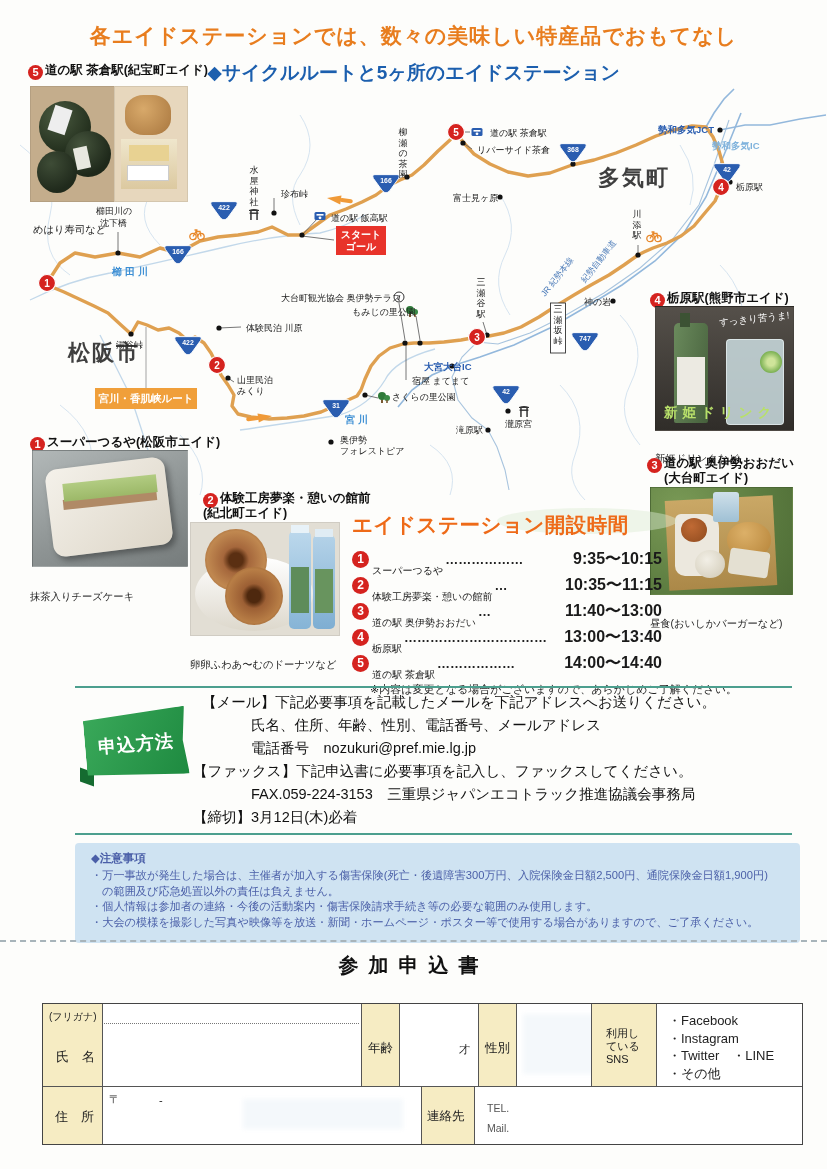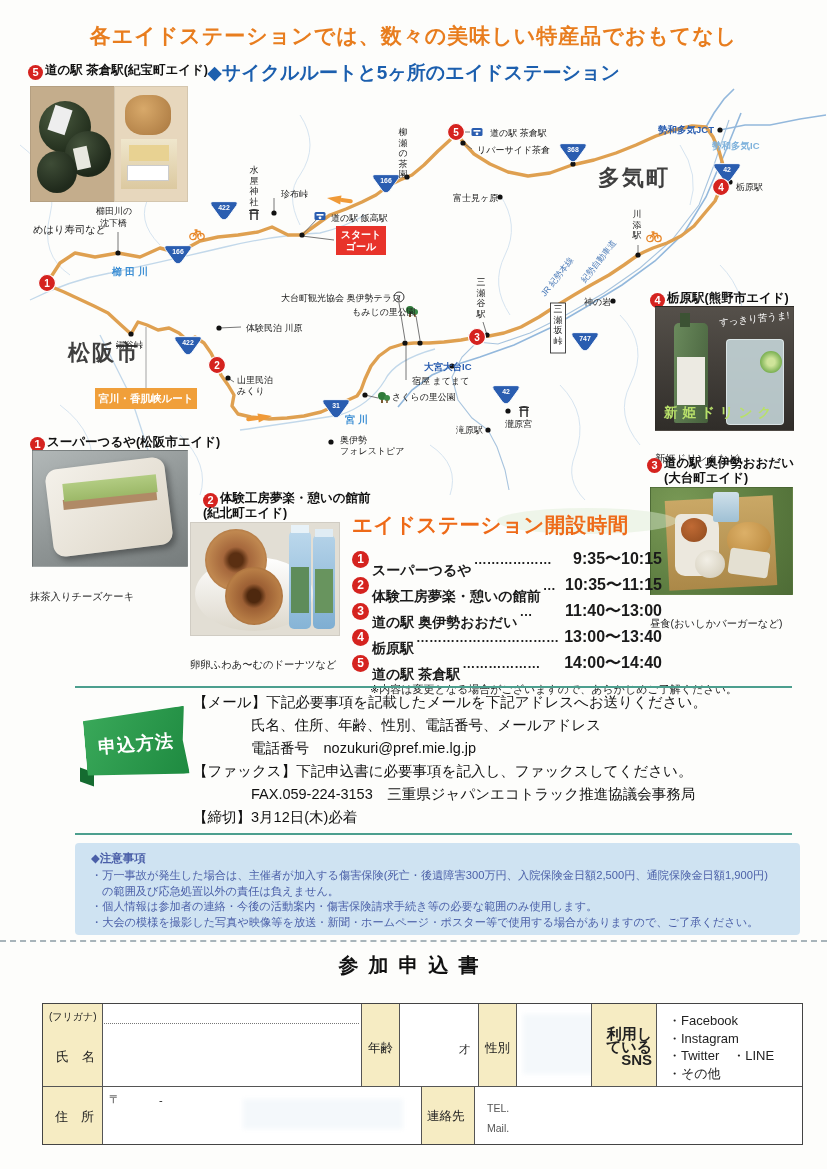--- a/index.html
+++ b/index.html
@@ -30,35 +30,35 @@
   #bubble{left:490px;top:463px;width:166px;height:48px;background:#cfe3c5;border-radius:50%;
     display:flex;flex-direction:column;justify-content:center;align-items:center;}
   #bubble div{font-size:11.5px;color:#44603f;line-height:14px;white-space:nowrap;}
   #swoosh{left:497px;top:508px;width:180px;height:26px;background:#dcead2;border-radius:50%;opacity:.45;}
   
   #schedule{left:352px;top:511px;width:310px;}
   #sch-heading{font-size:20.5px;font-weight:bold;color:#ee6a18;white-space:nowrap;letter-spacing:.5px;}
   .sch-row{display:flex;align-items:center;height:26px;}
   .sch-num{flex:0 0 17px;width:17px;height:17px;border-radius:50%;background:#d5231f;color:#fff;
      font-size:12px;font-weight:bold;text-align:center;line-height:17px;margin-right:3px;}
-  .sch-name{font-size:14px;font-weight:bold;white-space:nowrap;margin-top:24px;}
+  .sch-name{font-size:10px;font-weight:normal;white-space:nowrap;margin-top:24px;}
   .sch-dots{flex:1;overflow:hidden;font-size:13px;font-weight:bold;white-space:nowrap;color:#222;margin:0 2px;}
   .sch-time{font-size:16px;font-weight:bold;white-space:nowrap;}
   #sch-note{font-size:11px;color:#222;margin-top:6px;margin-left:18px;white-space:nowrap;}
   
   .teal-line{left:75px;width:717px;height:2px;background:#4c9f8e;}
   
   #ribbon{left:85px;top:710px;width:102px;height:68px;transform:rotate(-5deg);
      background:linear-gradient(120deg,#3aa95a,#1e8a40);display:flex;align-items:center;justify-content:center;
      clip-path:polygon(0 10%,100% 0,96% 50%,100% 100%,0 90%);}
   #ribbon span{color:#fff;font-size:18px;font-weight:bold;letter-spacing:1px;}
   #ribbon-fold{left:80px;top:770px;width:14px;height:14px;background:#156b30;transform:skewY(20deg);}
   .apply-line{position:absolute;font-size:14.5px;color:#111;white-space:nowrap;}
   
-  #notice{left:75px;top:843px;width:701px;height:76px;background:#cfe3f2;border-radius:4px;padding:8px 8px 8px 16px;}
+  #notice{left:75px;top:843px;width:701px;height:76px;background:#cfe3f2;border-radius:4px;padding:8px 8px 16px 16px;}
   #notice-heading{font-size:11.5px;font-weight:bold;color:#4a5fa8;margin-bottom:2px;}
   .notice-li{font-size:11.2px;color:#4a5fa8;line-height:15.5px;}
   .notice-li .wrap-indent{display:block;padding-left:11px;}
   
   #cut-line{left:0;top:940px;width:827px;border-top:2px dashed #a8b4ba;}
   
   #form-title{left:0;top:952px;width:827px;text-align:center;font-size:20px;font-weight:bold;letter-spacing:10px;color:#111;}
   #form{left:42px;top:1003px;width:759px;height:140px;border:1.5px solid #444;background:#fff;}
   .ycell{position:absolute;background:#f6ecc3;}
   .fline{position:absolute;background:#555;}
@@ -426,21 +426,21 @@
   </div>
 
   <div class="abs teal-line" style="top:686px;"></div>
   <div class="abs teal-line" style="top:833px;"></div>
 
   <div class="abs" id="ribbon-fold"></div>
   <div class="abs" id="ribbon">
     <span>申込方法</span>
   </div>
   <div id="apply-lines">
-      <div class="apply-line" style="left: 193px; top: 693px;">【メール】下記必要事項を記載したメールを下記アドレスへお送りください。</div>
+      <div class="apply-line" style="left: 202px; top: 693px;">【メール】下記必要事項を記載したメールを下記アドレスへお送りください。</div>
       <div class="apply-line" style="left: 251px; top: 716px;">氏名、住所、年齢、性別、電話番号、メールアドレス</div>
       <div class="apply-line" style="left: 251px; top: 739px;">電話番号　nozukuri@pref.mie.lg.jp</div>
       <div class="apply-line" style="left: 193px; top: 762px;">【ファックス】下記申込書に必要事項を記入し、ファックスしてください。</div>
       <div class="apply-line" style="left: 251px; top: 785px;">FAX.059-224-3153　三重県ジャパンエコトラック推進協議会事務局</div>
       <div class="apply-line" style="left: 193px; top: 808px;">【締切】3月12日(木)必着</div>
     </div>
 
   <div class="abs" id="notice">
     <div id="notice-heading">◆注意事項</div>
     <div id="notice-bullets">
@@ -477,21 +477,21 @@
 
     <div class="ftext" style="left:6px;top:6px;font-size:10px;">(フリガナ)</div>
     <div id="furigana-line"></div>
     <div class="ftext" style="left:13px;top:44px;font-size:13px;">氏　名</div>
     <div class="white-field" style="left:60px;top:25px;width:257px;height:56px;"></div>
     <div class="ftext" style="left:325px;top:36px;font-size:12.5px;">年齢</div>
     <div class="white-field" style="left:357px;top:1px;width:77px;height:80px;"></div>
     <div class="ftext" style="left:416px;top:38px;font-size:11px;">才</div>
     <div class="ftext" style="left:442px;top:36px;font-size:12.5px;">性別</div>
     <div class="white-field" style="left:474px;top:1px;width:73px;height:80px;"></div>
-    <div class="ftext" style="left:563px;top:23px;font-size:15px;line-height:13px;text-align:right;font-weight:bold;">
+    <div class="ftext" style="left:563px;top:23px;font-size:11px;line-height:13px;text-align:left;">
       <div>利用し</div>
         <div>ている</div>
         <div>SNS</div>
     </div>
     <div class="ftext" style="left:625px;top:8px;" id="sns-options">
         <div class="sns-line">・Facebook</div>
         <div class="sns-line">・Instagram</div>
         <div class="sns-line">・Twitter　・LINE</div>
         <div class="sns-line">・その他</div>
       </div>

